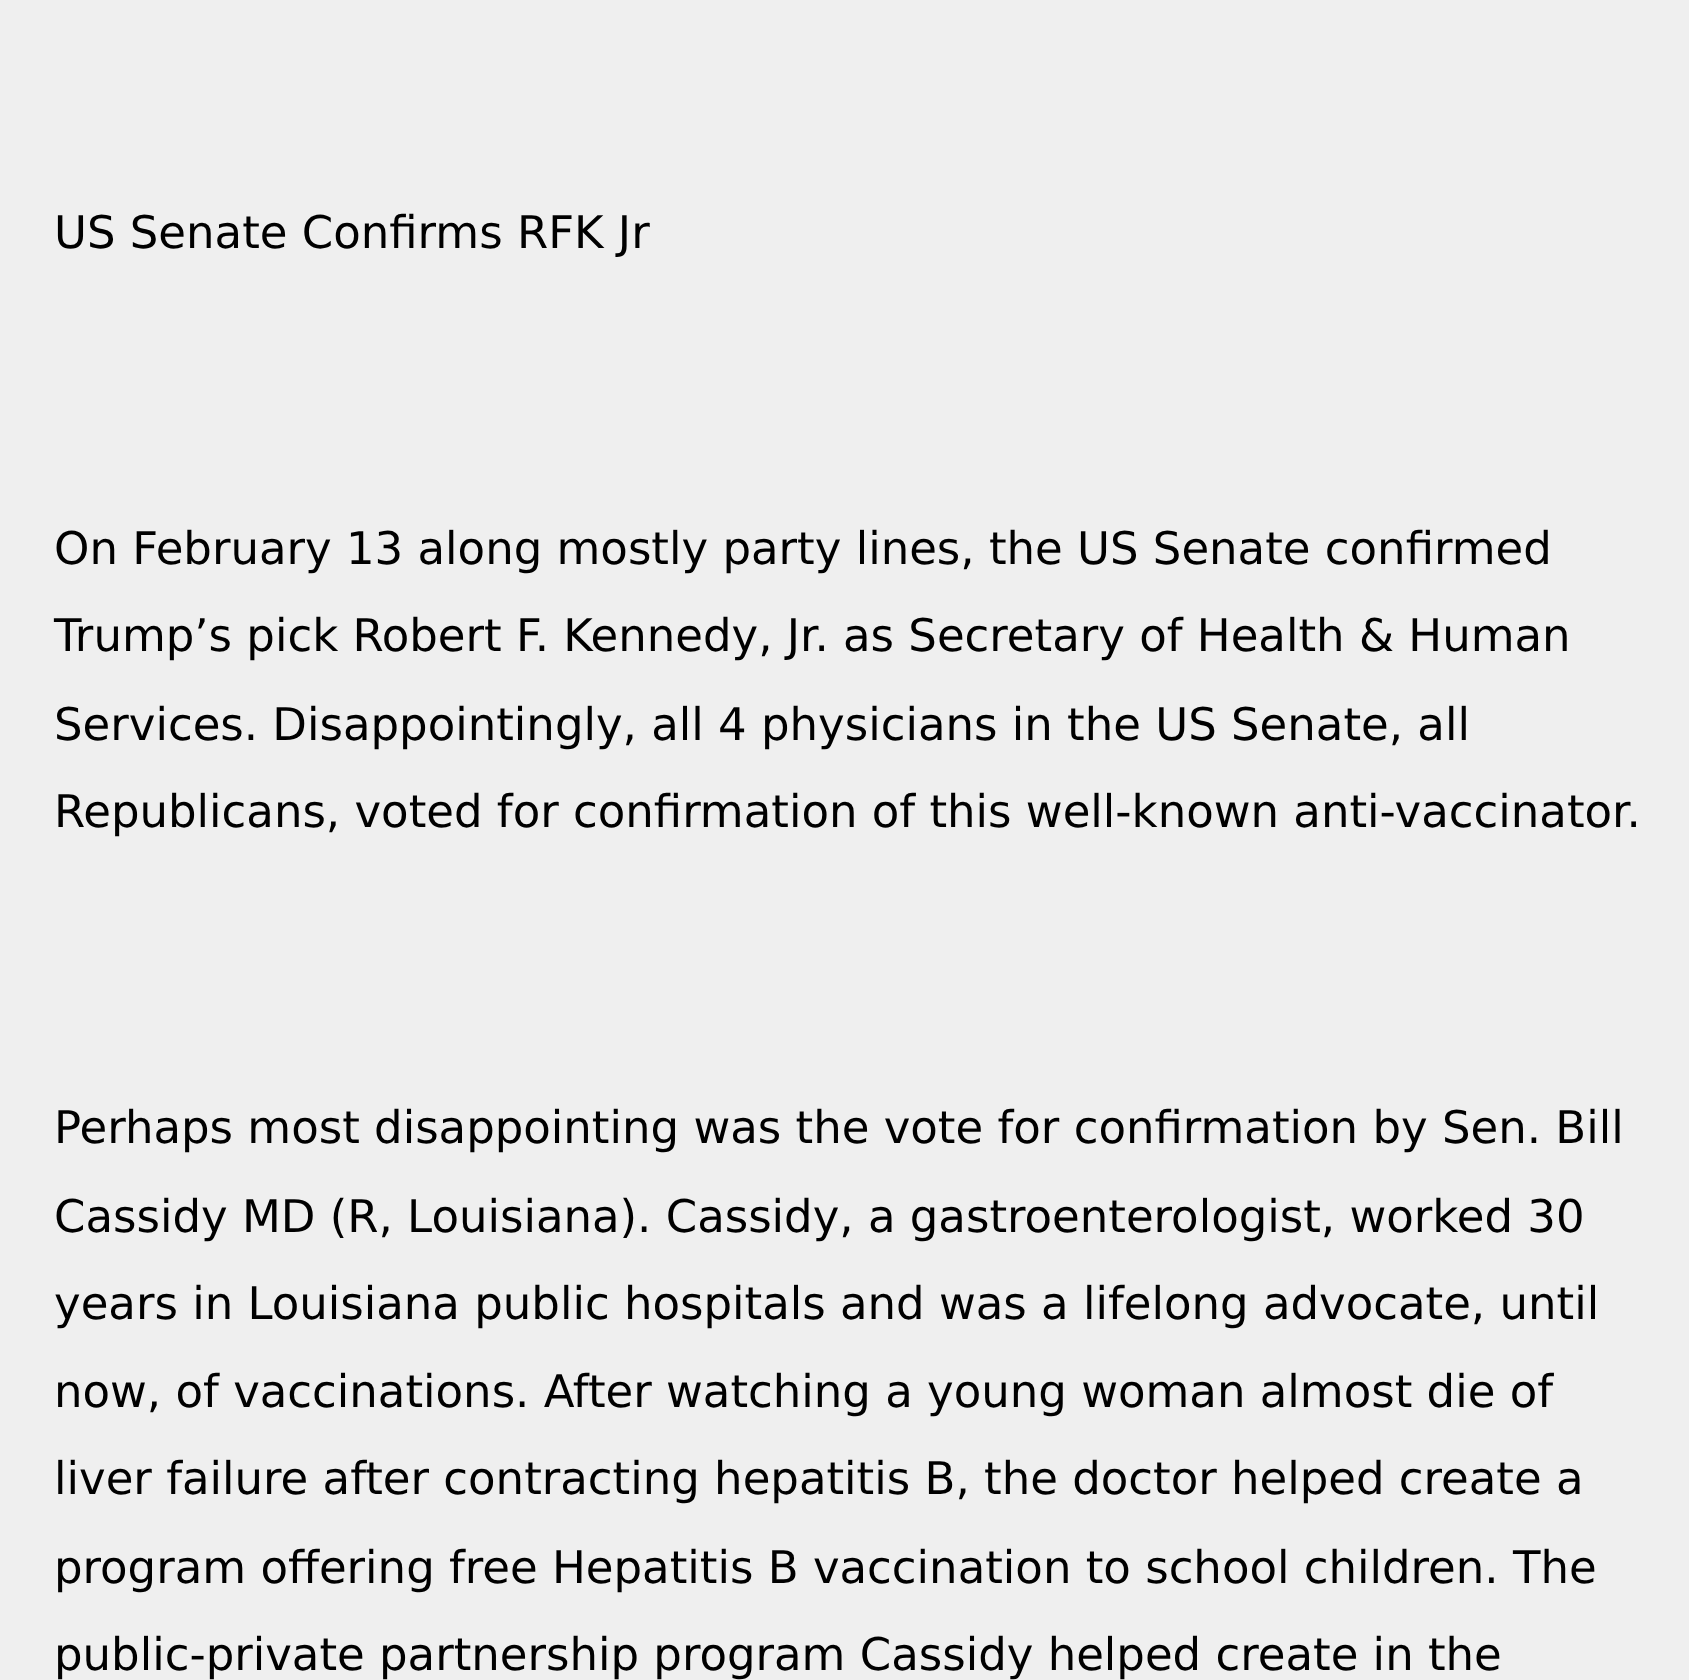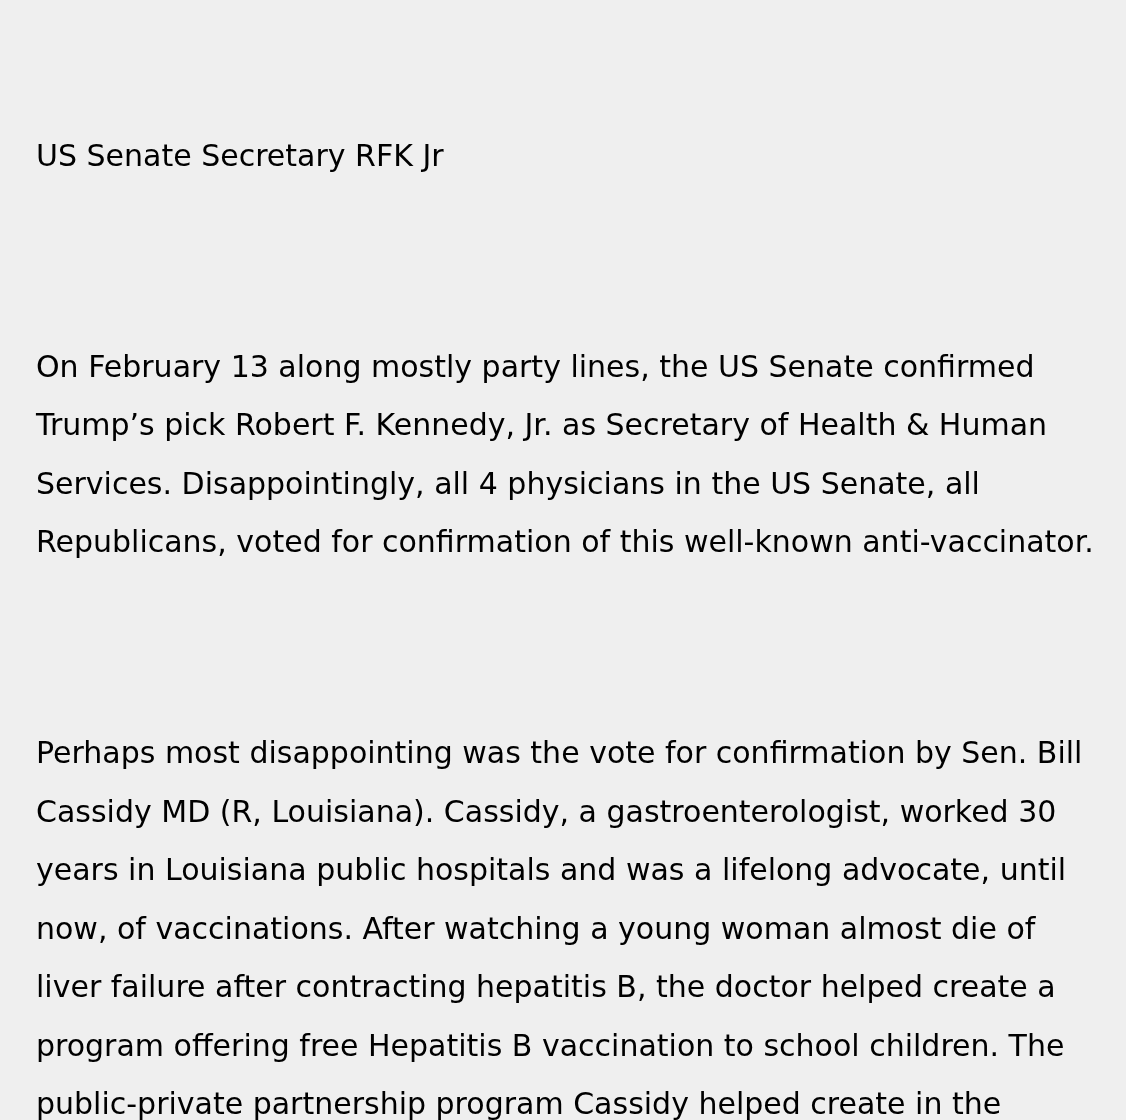--- a/index.html
+++ b/index.html
@@ -21,21 +21,21 @@
     white-space: pre;
   }
   .doc p {
     margin: 0 0 36px 0;
   }
 </style>
 </head>
 <body>
 
 <div class="doc">
-  <p>US Senate Secretary RFK Jr</p>
+  <p>US Senate Confirms RFK Jr</p>
   <p>On February 13 along mostly party lines, the US Senate confirmed
 Trump’s pick Robert F. Kennedy, Jr. as Secretary of Health &amp; Human
 Services. Disappointingly, all 4 physicians in the US Senate, all
 Republicans, voted for confirmation of this well-known anti-vaccinator.</p>
   <p>Perhaps most disappointing was the vote for confirmation by Sen. Bill
 Cassidy MD (R, Louisiana). Cassidy, a gastroenterologist, worked 30
 years in Louisiana public hospitals and was a lifelong advocate, until
 now, of vaccinations. After watching a young woman almost die of
 liver failure after contracting hepatitis B, the doctor helped create a
 program offering free Hepatitis B vaccination to school children. The

